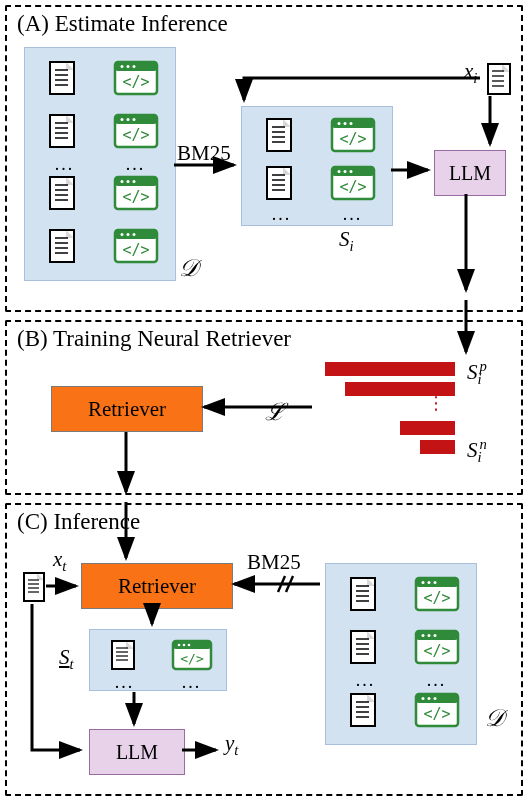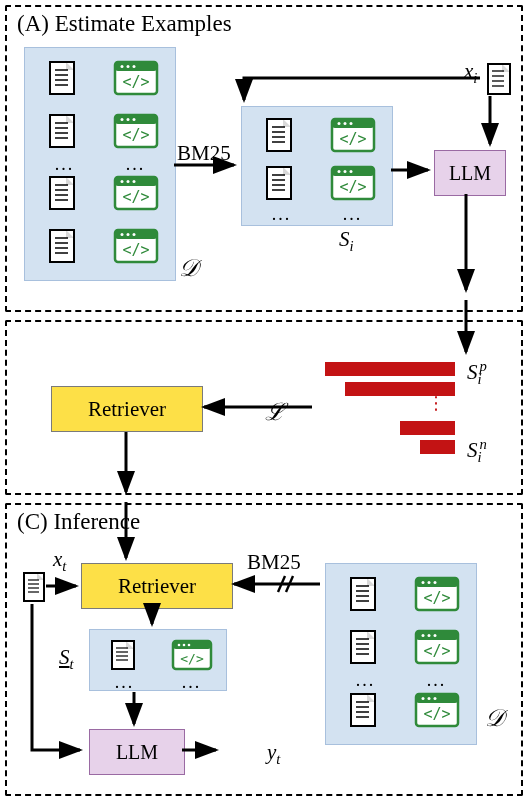--- a/index.html
+++ b/index.html
@@ -49,21 +49,21 @@
   .llm {
     position: absolute;
     background: #e7d2ea;
     border: 1.5px solid #9a6aa3;
     text-align: center;
     font-size: 20px;
     display: flex; align-items: center; justify-content: center;
   }
   .retr {
     position: absolute;
-    background: #fde047;
+    background: #f97316;
     border: 1.5px solid #7a7a7a;
     text-align: center;
     font-size: 21px;
     display: flex; align-items: center; justify-content: center;
   }
 
   
   .bars {
     position: absolute;
     width: 138px; height: 92px;
@@ -86,21 +86,21 @@
   .arrows {
     position: absolute; inset: 0;
     width: 528px; height: 804px;
     pointer-events: none;
   }
 </style>
 </head>
 <body>
 
 <div class="panel" style="left:5px; top:5px; width:518px; height:307px;">
-  <div class="panel-title">(A) Estimate Examples</div>
+  <div class="panel-title">(A) Estimate Inference</div>
 
   <div class="db" style="left:17px; top:40px; width:152px; height:234px; grid-template-rows: 1fr 1fr auto 1fr 1fr;">
     <div class="slot">
         <svg width="34" height="40">
           <rect x="2" y="2" width="24" height="32" fill="#fff" stroke="#000" stroke-width="2"></rect>
           <polygon points="18,2 26,10 18,10" fill="#000" opacity="0.15"></polygon>
           <line x1="7" y1="10" x2="20" y2="10" stroke="#000" stroke-width="1.5"></line>
           <line x1="7" y1="15" x2="20" y2="15" stroke="#000" stroke-width="1.5"></line>
           <line x1="7" y1="20" x2="20" y2="20" stroke="#000" stroke-width="1.5"></line>
           <line x1="7" y1="25" x2="20" y2="25" stroke="#000" stroke-width="1.5"></line>
@@ -240,20 +240,21 @@
         <line x1="6" y1="24" x2="18" y2="24" stroke="#000" stroke-width="1.3"></line>
       </svg>
   </div>
 
   <div class="llm" style="left:427px; top:143px; width:72px; height:46px;">
       <span>LLM</span>
     </div>
 </div>
 
 <div class="panel" style="left:5px; top:320px; width:518px; height:175px;">
+  <div class="panel-title">(B) Training Neural Retriever</div>
 
   <div class="retr" style="left:44px; top:64px; width:152px; height:46px;">
       <span>Retriever</span>
     </div>
 
   <div class="label cal" style="left:258px; top:72px; font-size:24px;">ℒ</div>
 
   <div class="bars" style="left:310px; top:40px;">
     <div class="bar" style="width:130px;"></div>
     <div class="bar" style="width:110px;"></div>
@@ -308,21 +309,21 @@
           <text x="21" y="24" text-anchor="middle" font-size="13" fill="#2f8a3a" font-family="monospace">&lt;/&gt;</text>
         </svg>
       </div>
     <div class="dots">...</div>
     <div class="dots">...</div>
   </div>
 
   <div class="llm" style="left:82px; top:224px; width:96px; height:46px;">
       <span>LLM</span>
     </div>
-  <div class="label math" style="left:218px; top:235px;margin-left:42px;"><span>y</span><span class="sub">t</span></div>
+  <div class="label math" style="left:218px; top:226px;"><span>y</span><span class="sub">t</span></div>
 
   <div class="db" style="left:318px; top:58px; width:152px; height:182px; grid-template-rows: 1fr 1fr auto 1fr;">
     <div class="slot">
         <svg width="34" height="40">
           <rect x="2" y="2" width="24" height="32" fill="#fff" stroke="#000" stroke-width="2"></rect>
           <polygon points="18,2 26,10 18,10" fill="#000" opacity="0.15"></polygon>
           <line x1="7" y1="10" x2="20" y2="10" stroke="#000" stroke-width="1.5"></line>
           <line x1="7" y1="15" x2="20" y2="15" stroke="#000" stroke-width="1.5"></line>
           <line x1="7" y1="20" x2="20" y2="20" stroke="#000" stroke-width="1.5"></line>
           <line x1="7" y1="25" x2="20" y2="25" stroke="#000" stroke-width="1.5"></line>

